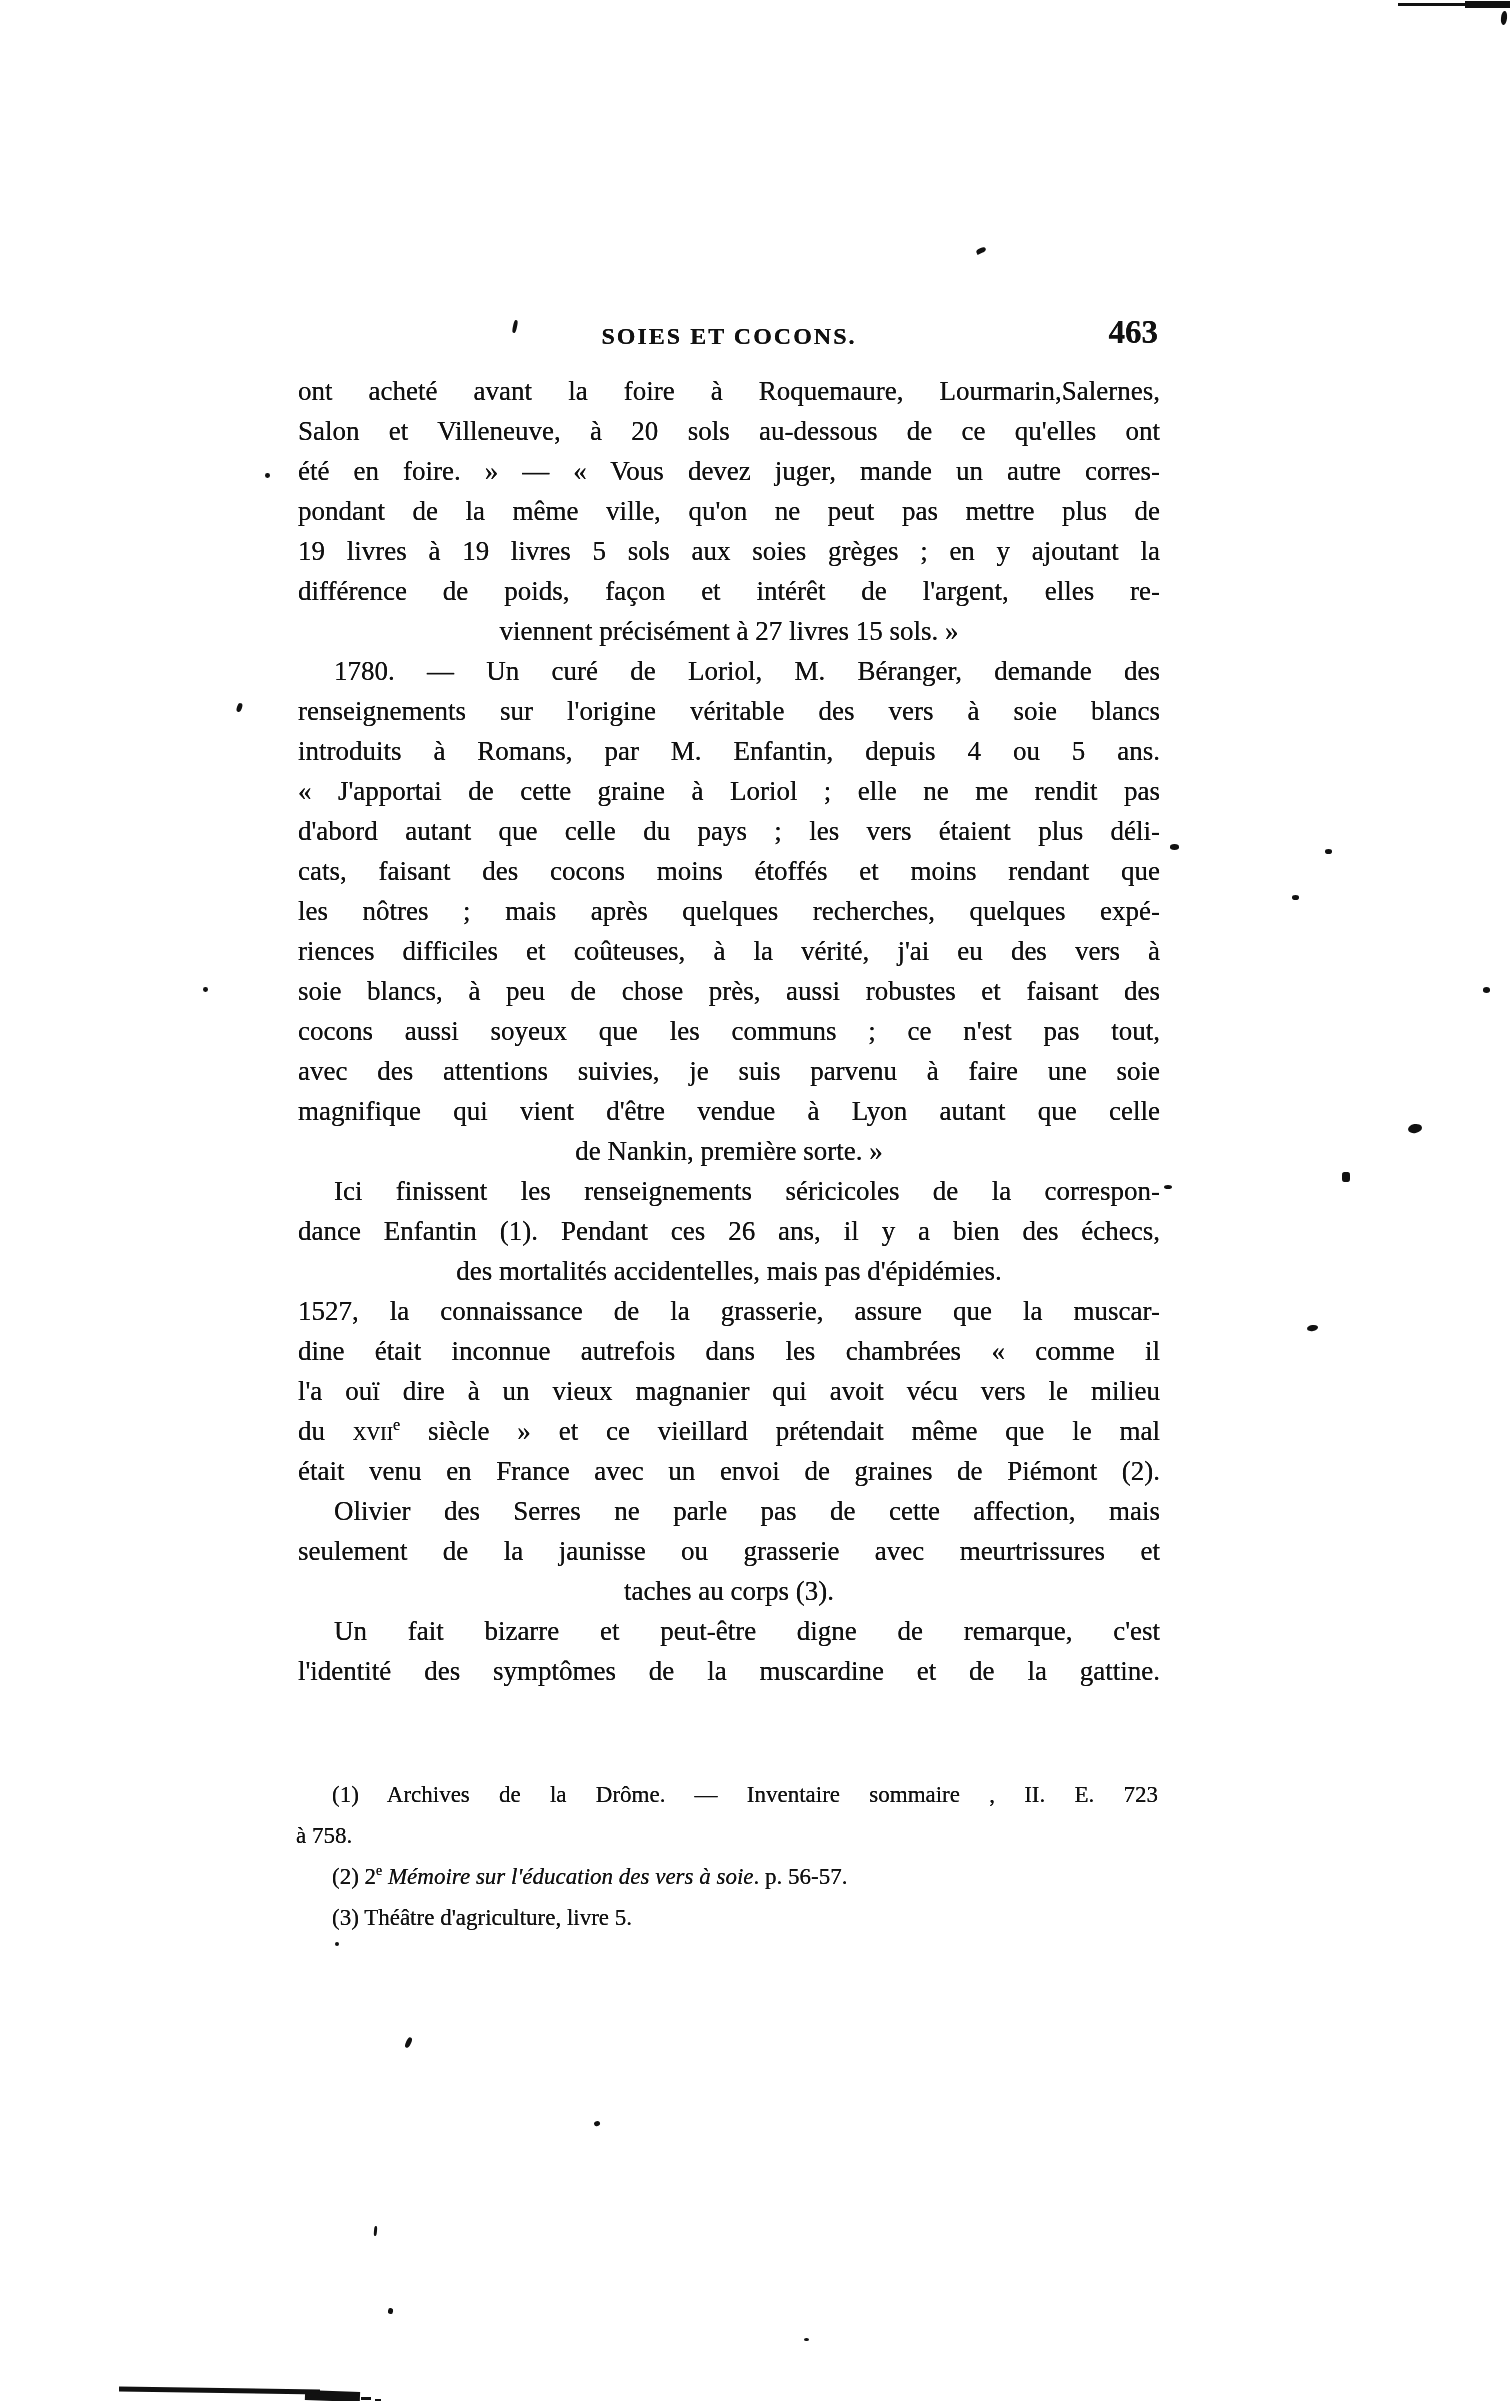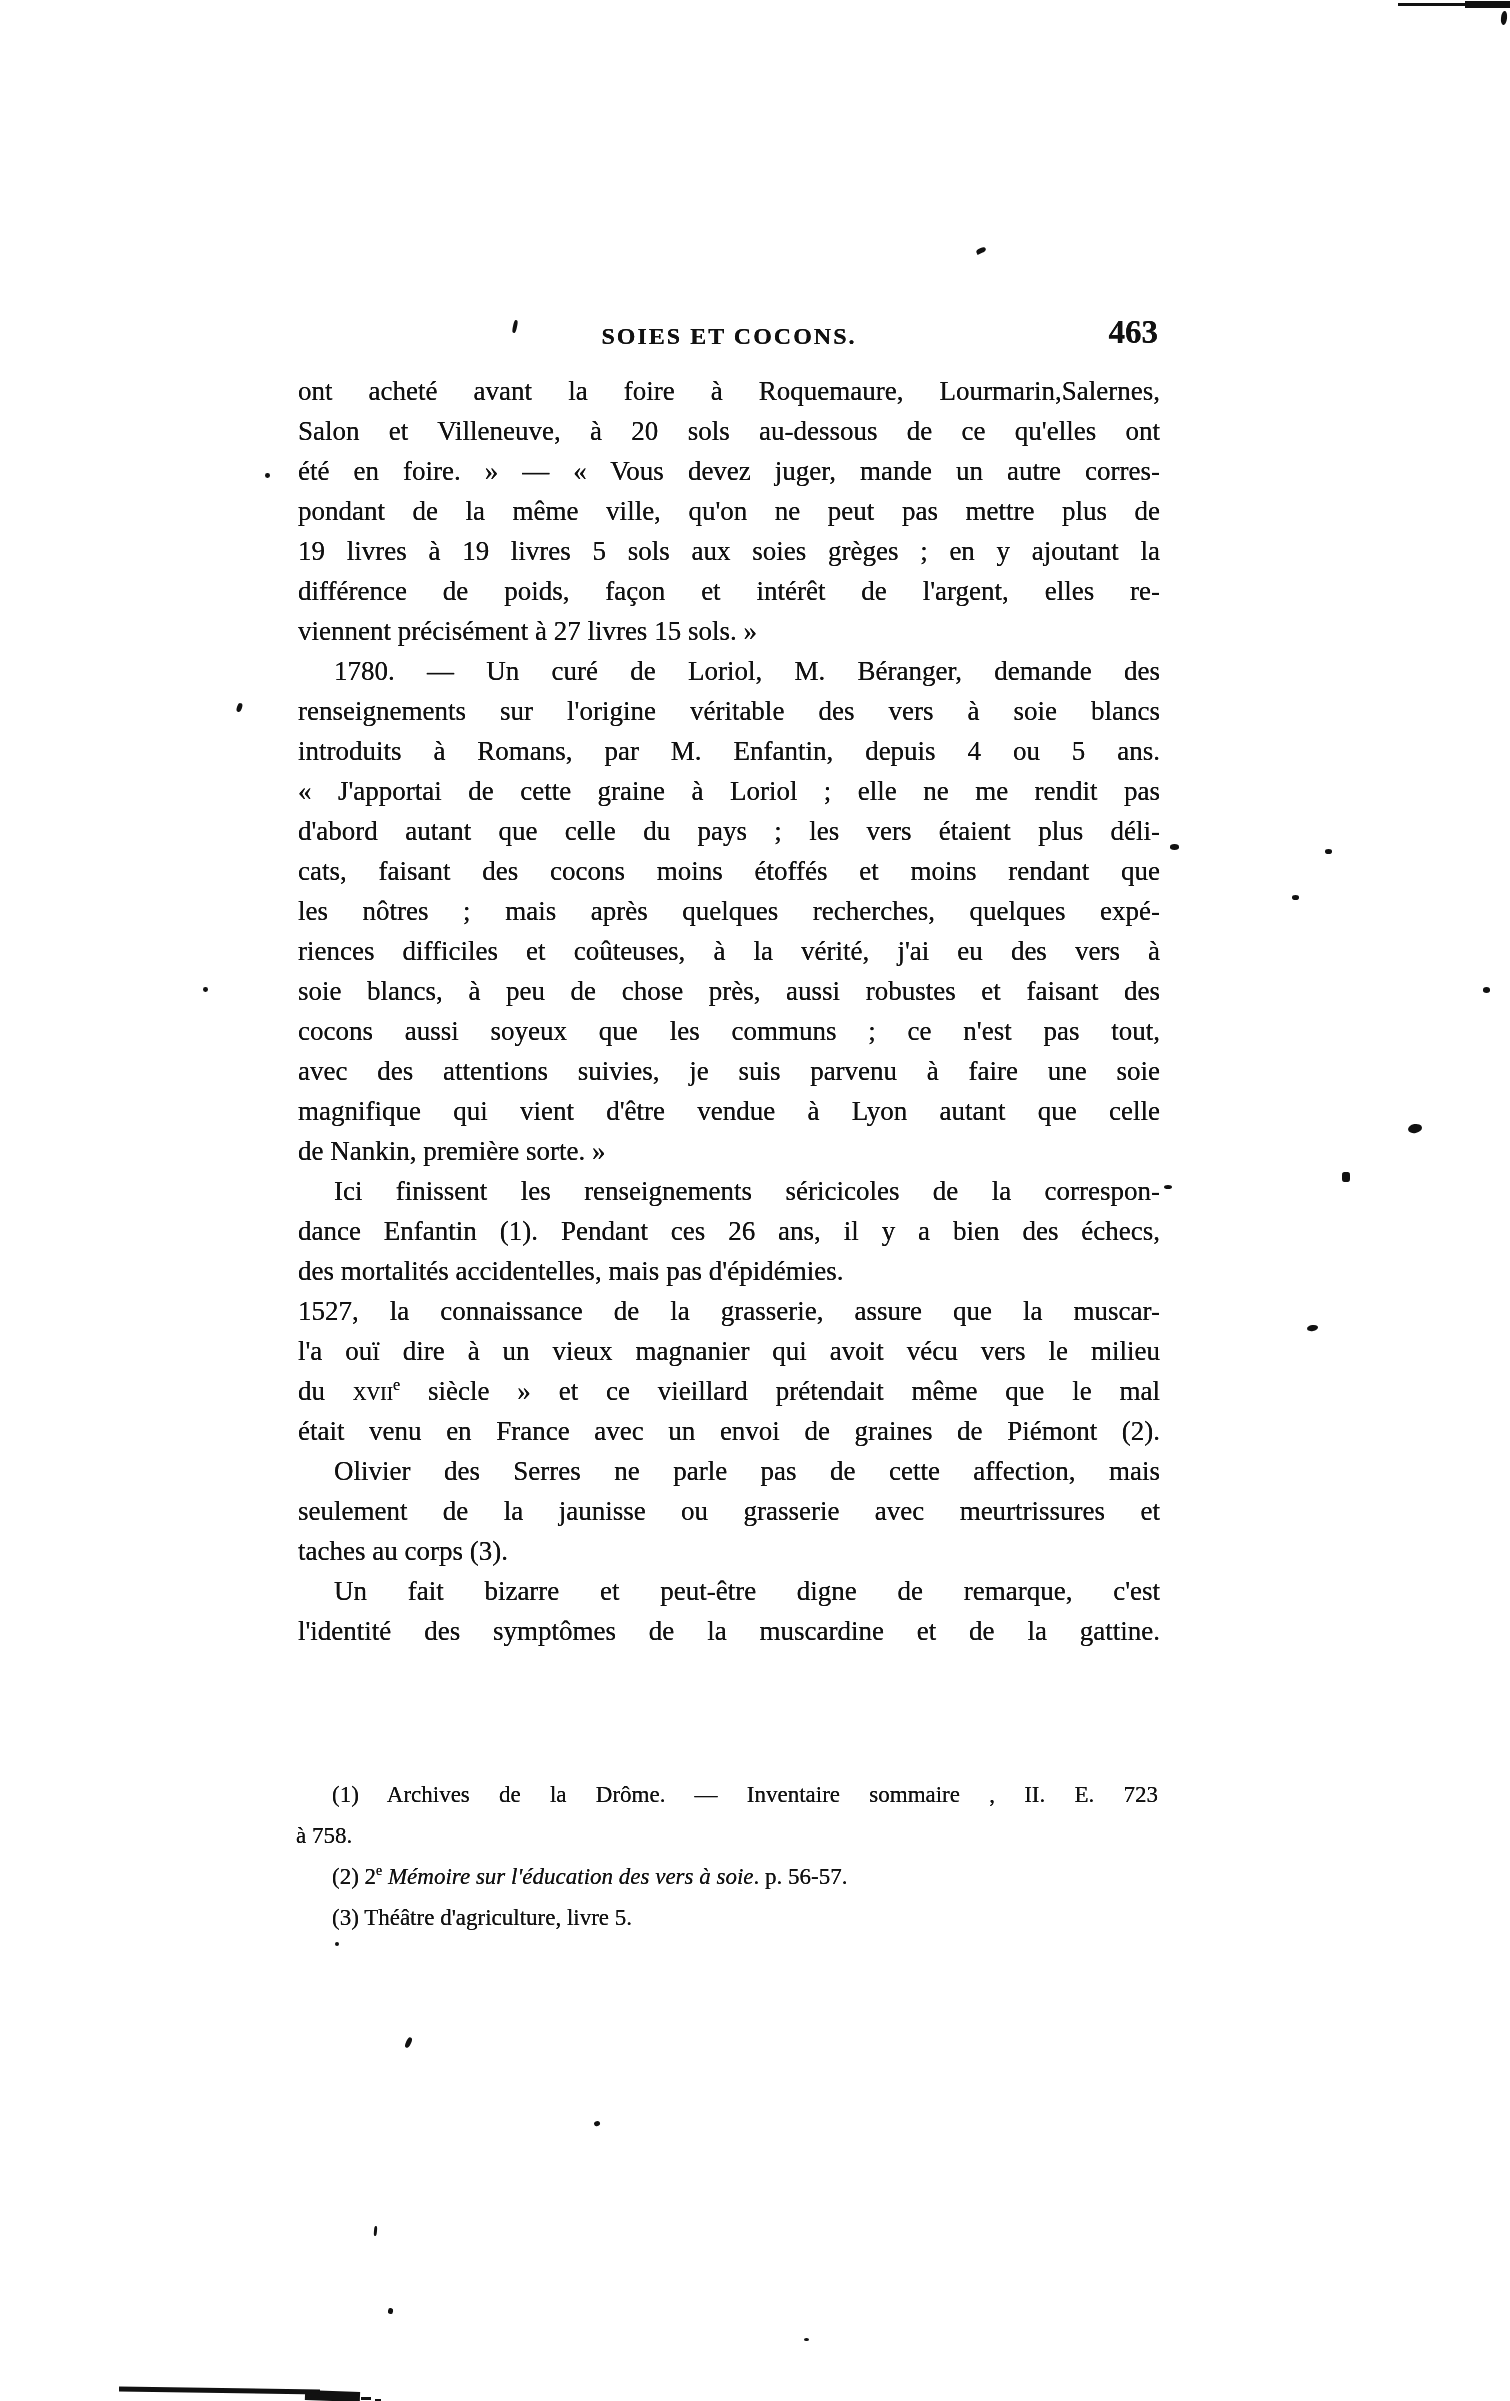--- a/index.html
+++ b/index.html
@@ -33,21 +33,21 @@
   
   .body-text {
     position: absolute;
     left: 298px; top: 371px; width: 862px;
   }
   .bline {
     height: 40px; line-height: 40px;
     font-size: 27px;
     white-space: nowrap;
     text-shadow: 0 0 0.5px var(--ink);
-    text-align: left;
+    text-align: center;
   }
   .bline.fill { text-align: justify; text-align-last: justify; text-justify: inter-word; }
   .bline.indent { text-indent: 36px; }
 
   
   .footnotes {
     position: absolute;
     left: 296px; top: 1774px; width: 862px;
   }
   .fline {
@@ -94,20 +94,21 @@
       <div class="bline fill">riences difficiles et coûteuses, à la vérité, j'ai eu des vers à</div>
       <div class="bline fill">soie blancs, à peu de chose près, aussi robustes et faisant des</div>
       <div class="bline fill">cocons aussi soyeux que les communs ; ce n'est pas tout,</div>
       <div class="bline fill">avec des attentions suivies, je suis parvenu à faire une soie</div>
       <div class="bline fill">magnifique qui vient d'être vendue à Lyon autant que celle</div>
       <div class="bline">de Nankin, première sorte. »</div>
       <div class="bline fill indent">Ici finissent les renseignements séricicoles de la correspon-</div>
       <div class="bline fill">dance Enfantin (1). Pendant ces 26 ans, il y a bien des échecs,</div>
       <div class="bline">des mortalités accidentelles, mais pas d'épidémies.</div>
       <div class="bline fill">1527, la connaissance de la grasserie, assure que la muscar-</div>
+      <div class="bline fill">dine était inconnue autrefois dans les chambrées « comme il</div>
       <div class="bline fill">l'a ouï dire à un vieux magnanier qui avoit vécu vers le milieu</div>
       <div class="bline fill"><span>du </span><span class="sc">xvii</span><span class="sup">e</span><span> siècle » et ce vieillard prétendait même que le mal</span></div>
       <div class="bline fill">était venu en France avec un envoi de graines de Piémont (2).</div>
       <div class="bline fill indent">Olivier des Serres ne parle pas de cette affection, mais</div>
       <div class="bline fill">seulement de la jaunisse ou grasserie avec meurtrissures et</div>
       <div class="bline">taches au corps (3).</div>
       <div class="bline fill indent">Un fait bizarre et peut-être digne de remarque, c'est</div>
       <div class="bline fill">l'identité des symptômes de la muscardine et de la gattine.</div>
     </div>
 

